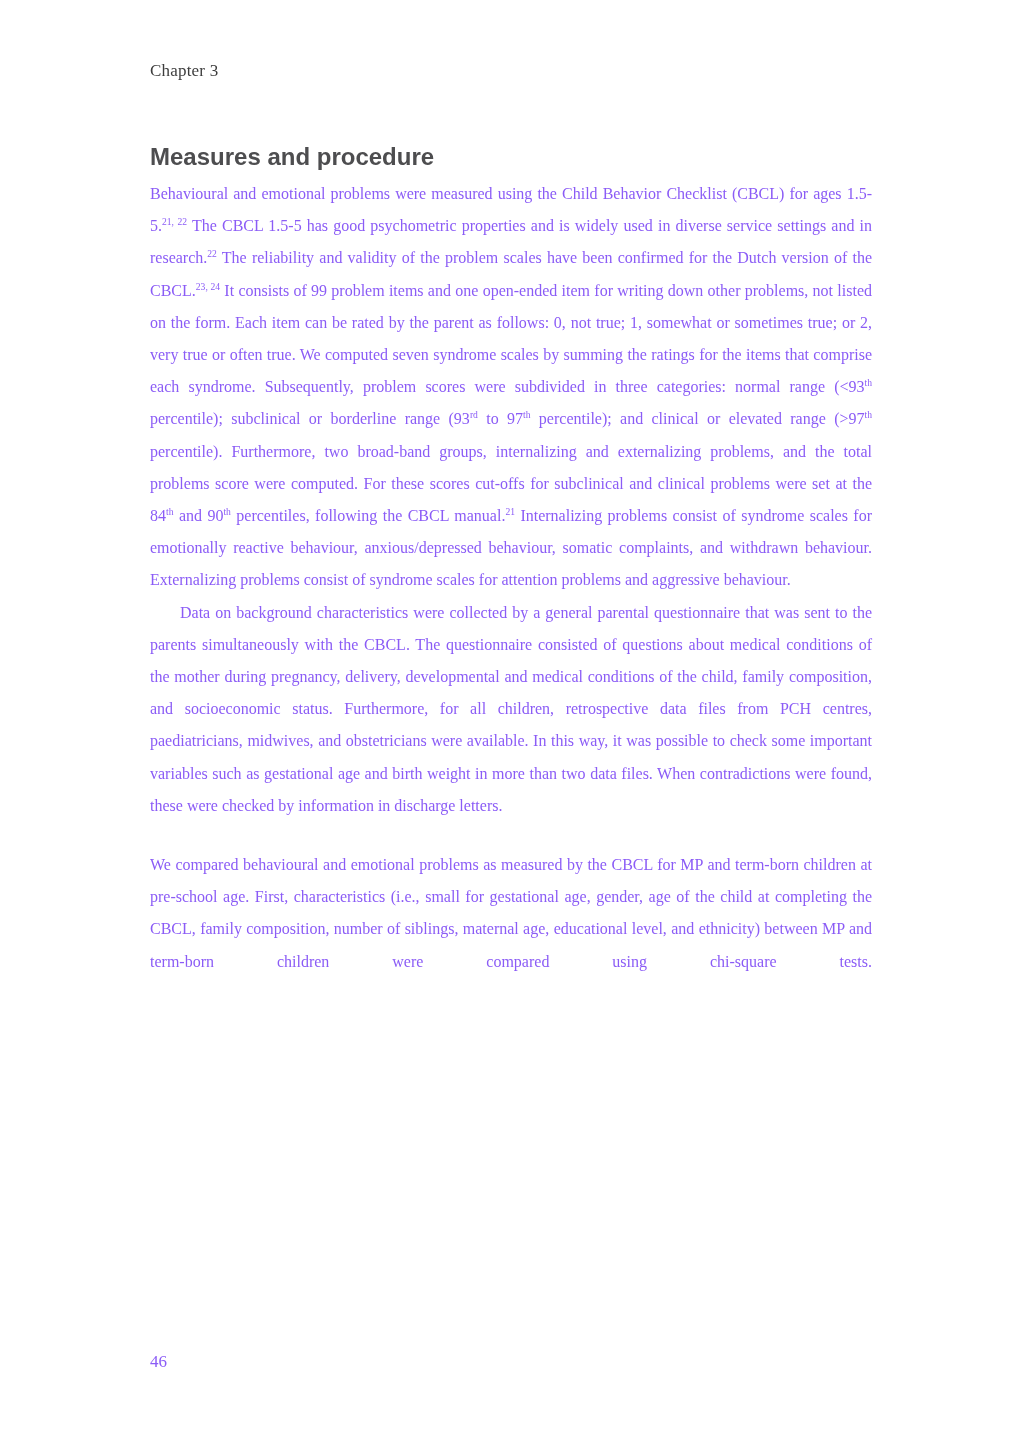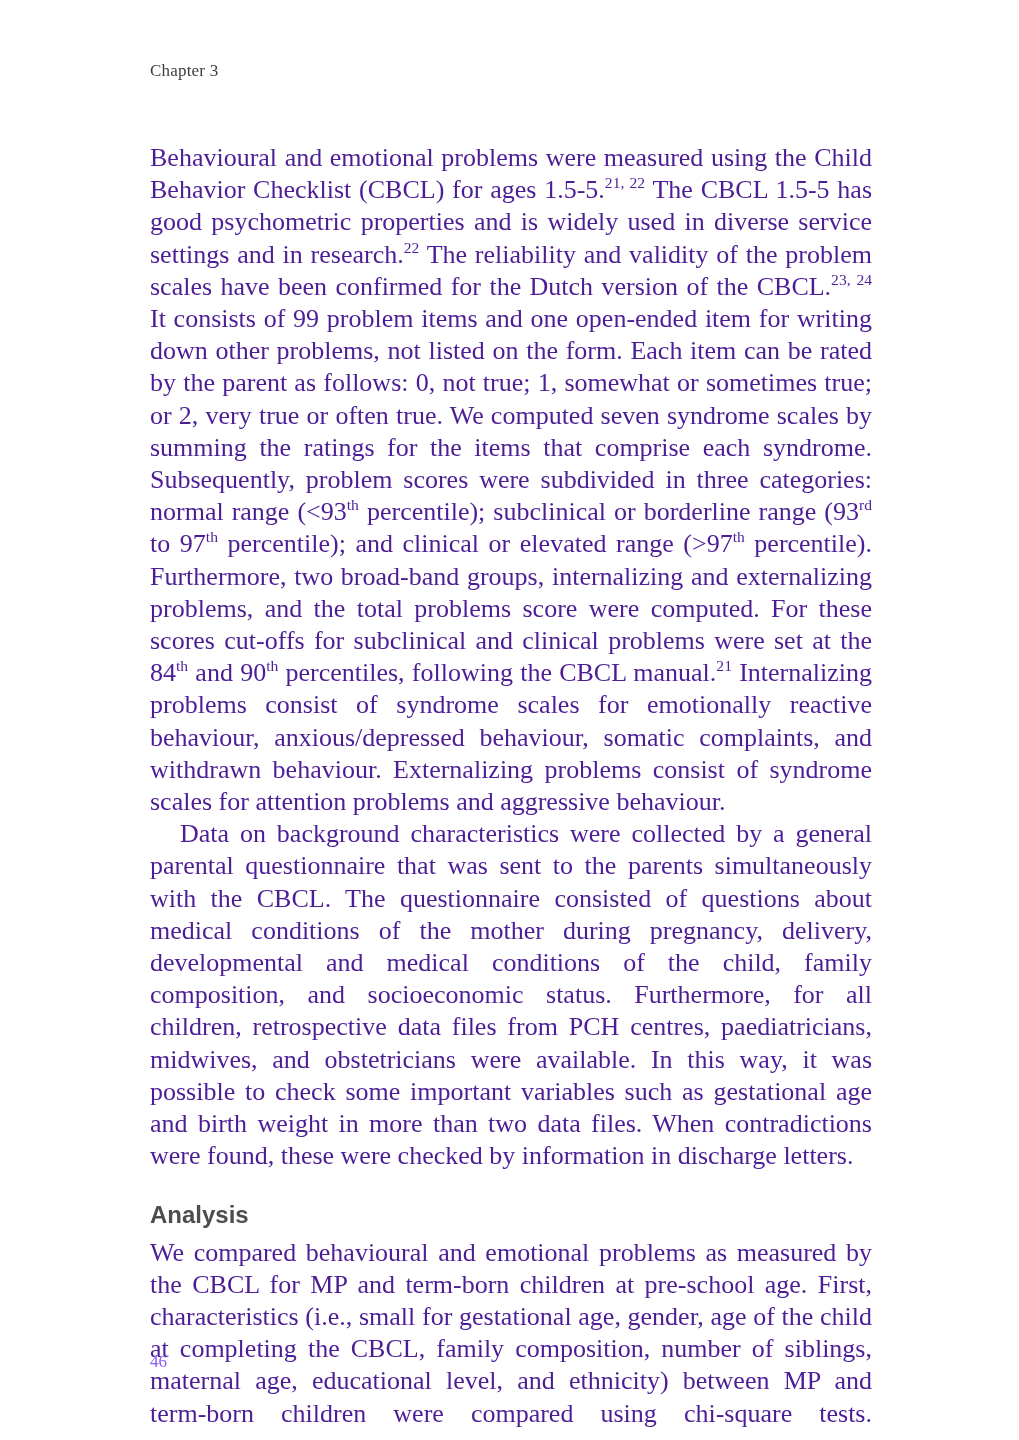--- a/index.html
+++ b/index.html
@@ -35,24 +35,24 @@
   .section-heading {
     font-family: "Liberation Sans", sans-serif;
     font-weight: 700;
     font-size: 24px;
     line-height: 30px;
     color: #4d4d4f;
     margin: 0 0 6px 0;
   }
   .body-paragraph {
     margin: 0;
-    font-size: 26px;
+    font-size: 16px;
     line-height: 32.2px;
     text-align: justify;
-    color: #4c1d95;
+    color: #8b5cf6;
   }
   .body-paragraph.indented { text-indent: 30px; }
   .body-paragraph.justify-last { text-align-last: justify; margin-top: 7px; }
   .body-paragraph sup {
     font-size: 60%;
     line-height: 0;
   }
   .page-number {
     position: absolute;
     left: 150px;
@@ -62,23 +62,23 @@
   }
 </style>
 </head>
 <body>
 
 <div class="page">
   <div class="running-header">Chapter 3</div>
 
   <div class="content">
       <div class="section-block">
+        <h2 class="section-heading">Measures and procedure</h2>
         <p class="body-paragraph">Behavioural and emotional problems were measured using the Child Behavior Checklist (CBCL) for ages 1.5-5.<sup>21, 22</sup> The CBCL 1.5-5 has good psychometric properties and is widely used in diverse service settings and in research.<sup>22</sup> The reliability and validity of the problem scales have been confirmed for the Dutch version of the CBCL.<sup>23, 24</sup> It consists of 99 problem items and one open-ended item for writing down other problems, not listed on the form. Each item can be rated by the parent as follows: 0, not true; 1, somewhat or sometimes true; or 2, very true or often true. We computed seven syndrome scales by summing the ratings for the items that comprise each syndrome. Subsequently, problem scores were subdivided in three categories: normal range (&lt;93<sup>th</sup> percentile); subclinical or borderline range (93<sup>rd</sup> to 97<sup>th</sup> percentile); and clinical or elevated range (&gt;97<sup>th</sup> percentile). Furthermore, two broad-band groups, internalizing and externalizing problems, and the total problems score were computed. For these scores cut-offs for subclinical and clinical problems were set at the 84<sup>th</sup> and 90<sup>th</sup> percentiles, following the CBCL manual.<sup>21</sup> Internalizing problems consist of syndrome scales for emotionally reactive behaviour, anxious/depressed behaviour, somatic complaints, and withdrawn behaviour. Externalizing problems consist of syndrome scales for attention problems and aggressive behaviour.</p>
         <p class="body-paragraph indented">Data on background characteristics were collected by a general parental questionnaire that was sent to the parents simultaneously with the CBCL. The questionnaire consisted of questions about medical conditions of the mother during pregnancy, delivery, developmental and medical conditions of the child, family composition, and socioeconomic status. Furthermore, for all children, retrospective data files from PCH centres, paediatricians, midwives, and obstetricians were available. In this way, it was possible to check some important variables such as gestational age and birth weight in more than two data files. When contradictions were found, these were checked by information in discharge letters.</p>
       </div>
       <div class="section-block">
-        <h2 class="section-heading">Analysis</h2>
         <p class="body-paragraph justify-last">We compared behavioural and emotional problems as measured by the CBCL for MP and term-born children at pre-school age. First, characteristics (i.e., small for gestational age, gender, age of the child at completing the CBCL, family composition, number of siblings, maternal age, educational level, and ethnicity) between MP and term-born children were compared using chi-square tests.</p>
       </div>
     </div>
 
   <div class="page-number">46</div>
 </div>
 
 </body></html>

